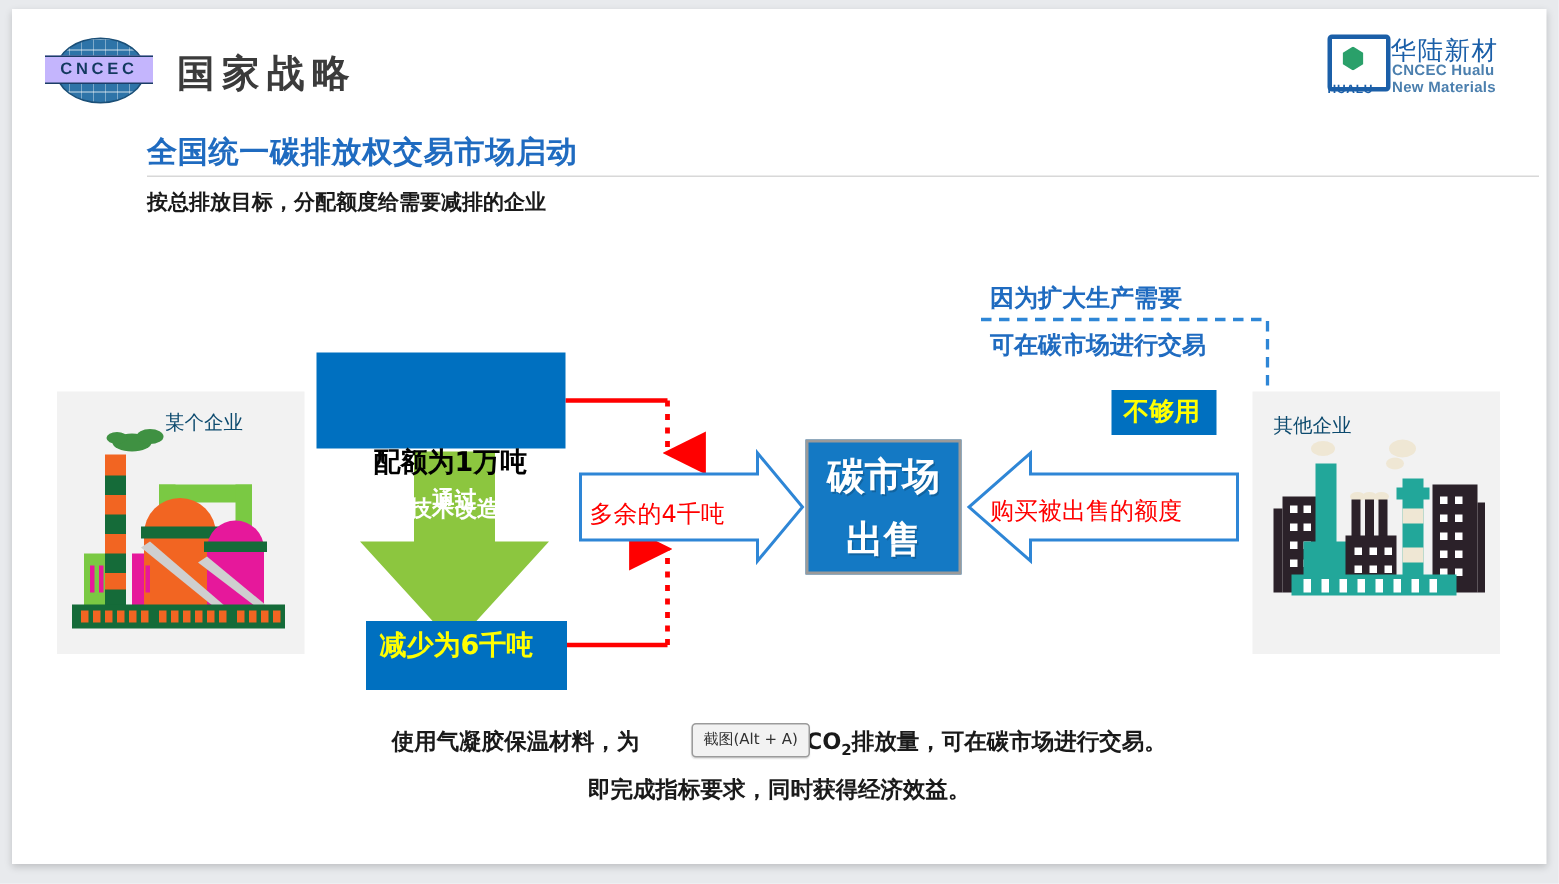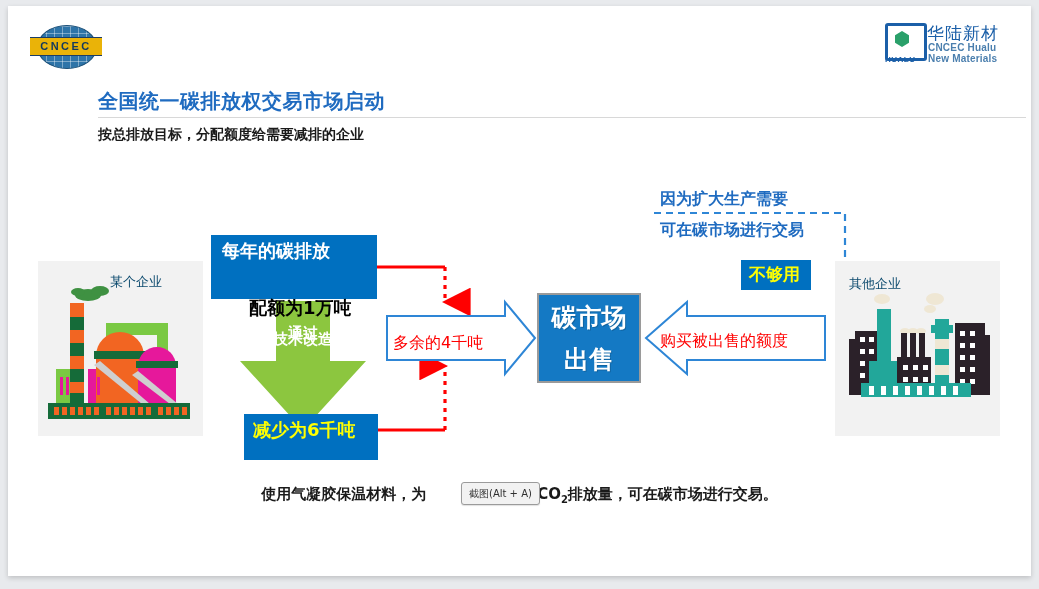--- a/index.html
+++ b/index.html
@@ -30,21 +30,21 @@
     border-radius: 50%;
     background: #2e74a8;
     background-image:
       repeating-linear-gradient(to right, rgba(255,255,255,.38) 0 1px, transparent 1px 8px),
       repeating-linear-gradient(to bottom, rgba(255,255,255,.38) 0 1px, transparent 1px 7px);
     border: 1.5px solid #1b4f77;
   }
   #cncec-logo .band {
     position: absolute; left: 0px; top: 14px;
     width: 72px; height: 17px;
-    background: #eab308;
+    background: #c4b5fd;
     border-top: 1.5px solid #1b3d66;
     border-bottom: 1.5px solid #1b3d66;
     color: #13395f;
     font-weight: bold;
     font-size: 11px;
     letter-spacing: 2.5px;
     text-align: center;
     line-height: 17px;
     font-family: "Liberation Sans", sans-serif;
   }
@@ -211,20 +211,21 @@
 </head>
 <body>
 
 <div id="slide">
 
   <div id="cncec-logo">
     <div class="globe"></div>
     <div class="band">CNCEC</div>
   </div>
 
+  <div id="header-cn-title">国家战略</div>
 
   <div id="hualu-logo">
     <div class="mark"></div>
     <div class="hualu-txt">HUALU</div>
     <div class="cn">华陆新材</div>
     <div class="en1">CNCEC Hualu</div>
     <div class="en2">New Materials</div>
   </div>
 
   <div id="page-title">全国统一碳排放权交易市场启动</div>
@@ -386,21 +387,20 @@
           <rect x="70" y="125" width="5" height="9"></rect>
         <rect x="82" y="125" width="5" height="9"></rect>
           <rect x="94" y="125" width="5" height="9"></rect>
         <rect x="106" y="125" width="5" height="9"></rect>
           <rect x="118" y="125" width="5" height="9"></rect>
       </g>
     </svg>
   </div>
 
   <div id="box-annual" class="blue-box">
-    <div class="l1">每年的碳排放</div>
     <div class="l2">配额为1万吨</div>
   </div>
 
   <div id="box-reduced" class="blue-box">
     <div class="l1">减少为6千吨</div>
   </div>
 
   <div class="label-surplus">多余的4千吨</div>
 
   <div id="box-market">
@@ -413,16 +413,17 @@
   <div id="anno-expand" class="anno-blue">因为扩大生产需要</div>
   <div id="anno-original" class="anno-blue">可在碳市场进行交易</div>
 
   <div id="box-insufficient" class="blue-box">
     <div class="l1">不够用</div>
   </div>
 
   <div id="bottom-1" class="bottom-line">
     <span>使用气凝胶保温材料，为</span><span style="display:inline-block;width:96px;"></span><span>的CO</span><sub>2</sub><span>排放量，可在碳市场进行交易。</span>
   </div>
+  <div id="bottom-2" class="bottom-line">即完成指标要求，同时获得经济效益。</div>
 
   <div id="snip-overlay">截图(Alt + A)</div>
 
 </div>
 
 </body></html>

